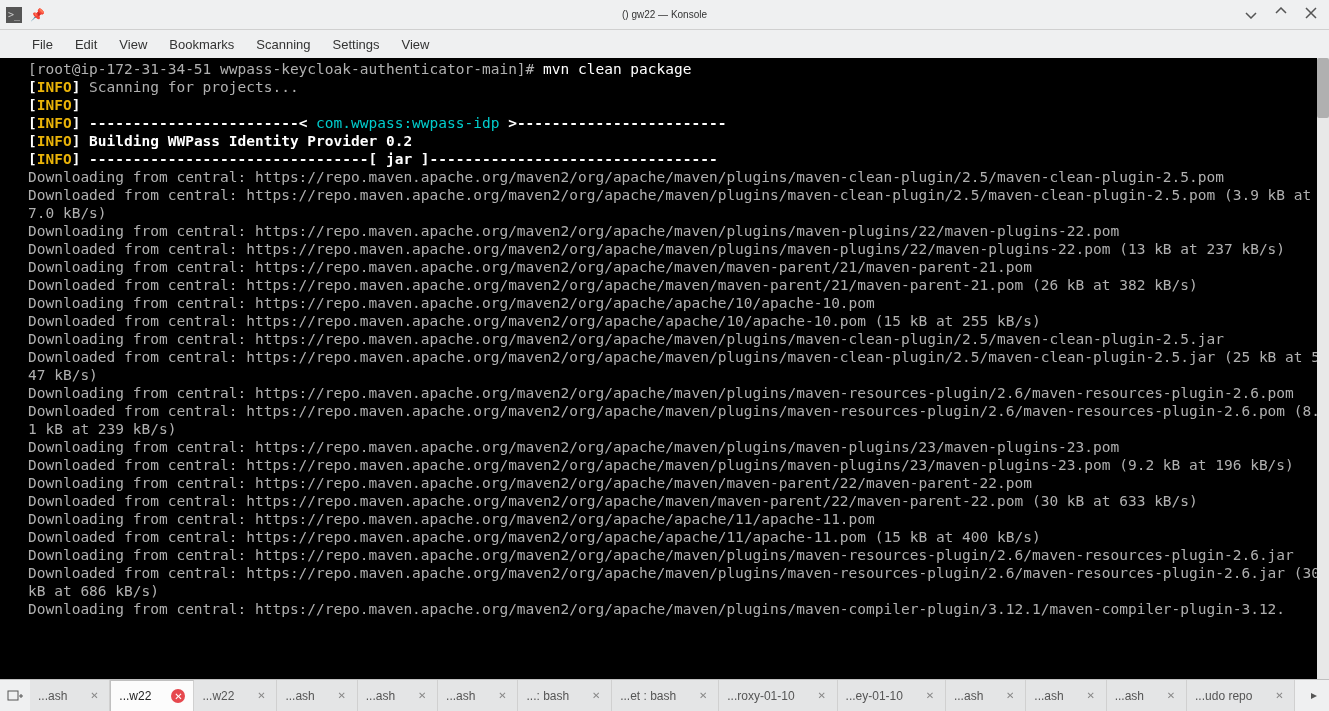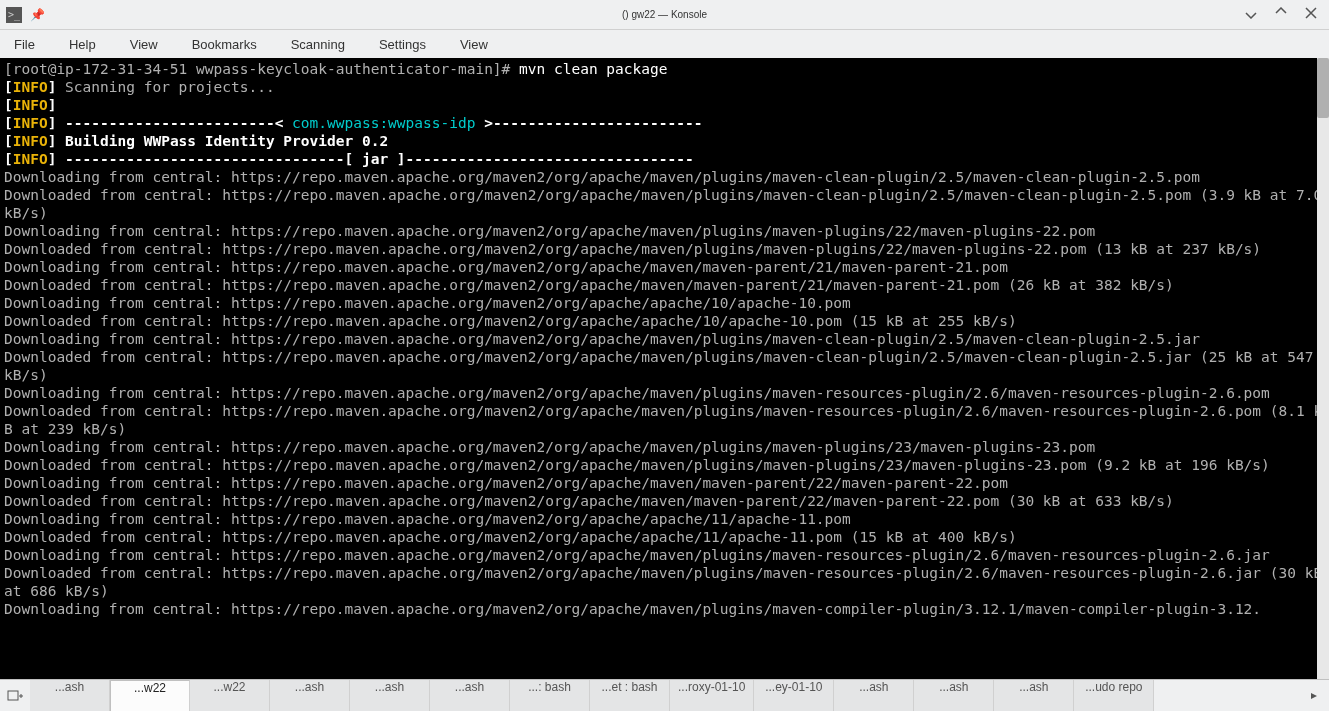--- a/index.html
+++ b/index.html
@@ -59,22 +59,22 @@
 .win-btn {
   cursor: pointer;
   width: 16px;
   text-align: center;
 }
 .menubar {
   height: 28px;
   background: #eff0f1;
   display: flex;
   align-items: center;
-  padding-left: 4px;
-  gap: 14px;
+  padding-left: 22px;
+  gap: 2px;
   font-size: 13px;
   color: #333;
 }
 .menu-item {
   padding: 4px 10px;
   cursor: pointer;
 }
 .terminal {
   flex: 1;
   background: #000;
@@ -131,21 +131,20 @@
 .tab {
   display: flex;
   align-items: center;
   padding: 0 8px;
   gap: 20px;
   border-right: 1px solid #d0d0d0;
   cursor: pointer;
   background: #e4e5e6;
   color: #555;
   min-width: 80px;
-  flex-direction: column;
 }
 .tab.active {
   background: #fcfcfc;
   color: #222;
   border-top: 1px solid #c0c0c0;
   border-left: 1px solid #c0c0c0;
 }
 .tab-close {
   width: 14px;
   height: 14px;
@@ -153,21 +152,21 @@
   display: flex;
   align-items: center;
   justify-content: center;
   font-size: 10px;
   color: #888;
 }
 .tab.active .tab-close {
   background: #e6484e;
   color: #fff;
 }
-.term-line { display: block; }
+.term-line { display: block; margin-left: 24px; }
 </style>
 </head>
 <body>
 
 <div class="titlebar">
   <div class="titlebar-left">
     <span class="titlebar-icon">&gt;_</span>
     <span class="pin-icon">📌</span>
   </div>
   <div class="titlebar-title">() gw22 — Konsole</div>
@@ -185,21 +184,21 @@
     <span class="win-btn">
       <svg width="12" height="12" viewBox="0 0 12 12">
           <path d="M1 1 L11 11 M11 1 L1 11" stroke="#555" stroke-width="1.5"></path>
         </svg>
     </span>
   </div>
 </div>
 
 <div class="menubar">
   <span class="menu-item">File</span>
-  <span class="menu-item">Help</span>
+  <span class="menu-item">Edit</span>
   <span class="menu-item">View</span>
   <span class="menu-item">Bookmarks</span>
   <span class="menu-item">Scanning</span>
   <span class="menu-item">Settings</span>
   <span class="menu-item">View</span>
 </div>
 
 <div class="terminal" id="terminal-content"><span class="term-line"><span class="prompt">[root@ip-172-31-34-51 wwpass-keycloak-authenticator-main]# </span><span class="cmd">mvn clean package</span></span><span class="term-line"><span class="bracket">[</span><span class="info">INFO</span><span class="bracket">]</span> Scanning for projects...</span><span class="term-line"><span class="bracket">[</span><span class="info">INFO</span><span class="bracket">]</span></span><span class="term-line"><span class="bracket">[</span><span class="info">INFO</span><span class="bracket">]</span><span class="dash"> ------------------------&lt; </span><span class="artifact">com.wwpass:wwpass-idp</span><span class="dash"> &gt;------------------------</span></span><span class="term-line"><span class="bracket">[</span><span class="info">INFO</span><span class="bracket">]</span><span class="build"> Building WWPass Identity Provider 0.2</span></span><span class="term-line"><span class="bracket">[</span><span class="info">INFO</span><span class="bracket">]</span><span class="dash"> --------------------------------[ jar ]---------------------------------</span></span><span class="term-line dl">Downloading from central: https://repo.maven.apache.org/maven2/org/apache/maven/plugins/maven-clean-plugin/2.5/maven-clean-plugin-2.5.pom</span><span class="term-line dl">Downloaded from central: https://repo.maven.apache.org/maven2/org/apache/maven/plugins/maven-clean-plugin/2.5/maven-clean-plugin-2.5.pom (3.9 kB at 7.0 kB/s)</span><span class="term-line dl">Downloading from central: https://repo.maven.apache.org/maven2/org/apache/maven/plugins/maven-plugins/22/maven-plugins-22.pom</span><span class="term-line dl">Downloaded from central: https://repo.maven.apache.org/maven2/org/apache/maven/plugins/maven-plugins/22/maven-plugins-22.pom (13 kB at 237 kB/s)</span><span class="term-line dl">Downloading from central: https://repo.maven.apache.org/maven2/org/apache/maven/maven-parent/21/maven-parent-21.pom</span><span class="term-line dl">Downloaded from central: https://repo.maven.apache.org/maven2/org/apache/maven/maven-parent/21/maven-parent-21.pom (26 kB at 382 kB/s)</span><span class="term-line dl">Downloading from central: https://repo.maven.apache.org/maven2/org/apache/apache/10/apache-10.pom</span><span class="term-line dl">Downloaded from central: https://repo.maven.apache.org/maven2/org/apache/apache/10/apache-10.pom (15 kB at 255 kB/s)</span><span class="term-line dl">Downloading from central: https://repo.maven.apache.org/maven2/org/apache/maven/plugins/maven-clean-plugin/2.5/maven-clean-plugin-2.5.jar</span><span class="term-line dl">Downloaded from central: https://repo.maven.apache.org/maven2/org/apache/maven/plugins/maven-clean-plugin/2.5/maven-clean-plugin-2.5.jar (25 kB at 547 kB/s)</span><span class="term-line dl">Downloading from central: https://repo.maven.apache.org/maven2/org/apache/maven/plugins/maven-resources-plugin/2.6/maven-resources-plugin-2.6.pom</span><span class="term-line dl">Downloaded from central: https://repo.maven.apache.org/maven2/org/apache/maven/plugins/maven-resources-plugin/2.6/maven-resources-plugin-2.6.pom (8.1 kB at 239 kB/s)</span><span class="term-line dl">Downloading from central: https://repo.maven.apache.org/maven2/org/apache/maven/plugins/maven-plugins/23/maven-plugins-23.pom</span><span class="term-line dl">Downloaded from central: https://repo.maven.apache.org/maven2/org/apache/maven/plugins/maven-plugins/23/maven-plugins-23.pom (9.2 kB at 196 kB/s)</span><span class="term-line dl">Downloading from central: https://repo.maven.apache.org/maven2/org/apache/maven/maven-parent/22/maven-parent-22.pom</span><span class="term-line dl">Downloaded from central: https://repo.maven.apache.org/maven2/org/apache/maven/maven-parent/22/maven-parent-22.pom (30 kB at 633 kB/s)</span><span class="term-line dl">Downloading from central: https://repo.maven.apache.org/maven2/org/apache/apache/11/apache-11.pom</span><span class="term-line dl">Downloaded from central: https://repo.maven.apache.org/maven2/org/apache/apache/11/apache-11.pom (15 kB at 400 kB/s)</span><span class="term-line dl">Downloading from central: https://repo.maven.apache.org/maven2/org/apache/maven/plugins/maven-resources-plugin/2.6/maven-resources-plugin-2.6.jar</span><span class="term-line dl">Downloaded from central: https://repo.maven.apache.org/maven2/org/apache/maven/plugins/maven-resources-plugin/2.6/maven-resources-plugin-2.6.jar (30 kB at 686 kB/s)</span><span class="term-line dl">Downloading from central: https://repo.maven.apache.org/maven2/org/apache/maven/plugins/maven-compiler-plugin/3.12.1/maven-compiler-plugin-3.12.</span>
   <div class="scrollbar">
     <div class="scrollbar-thumb"></div>

